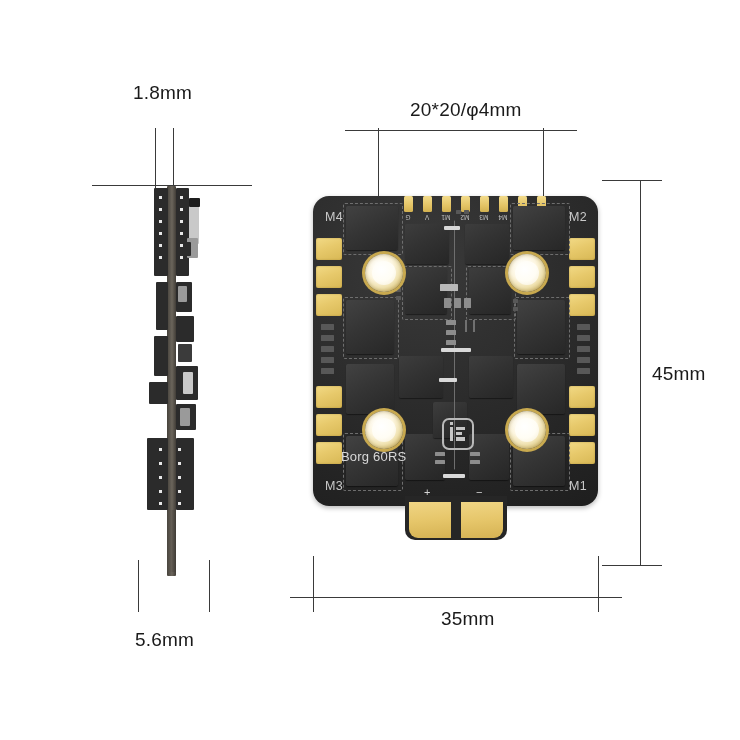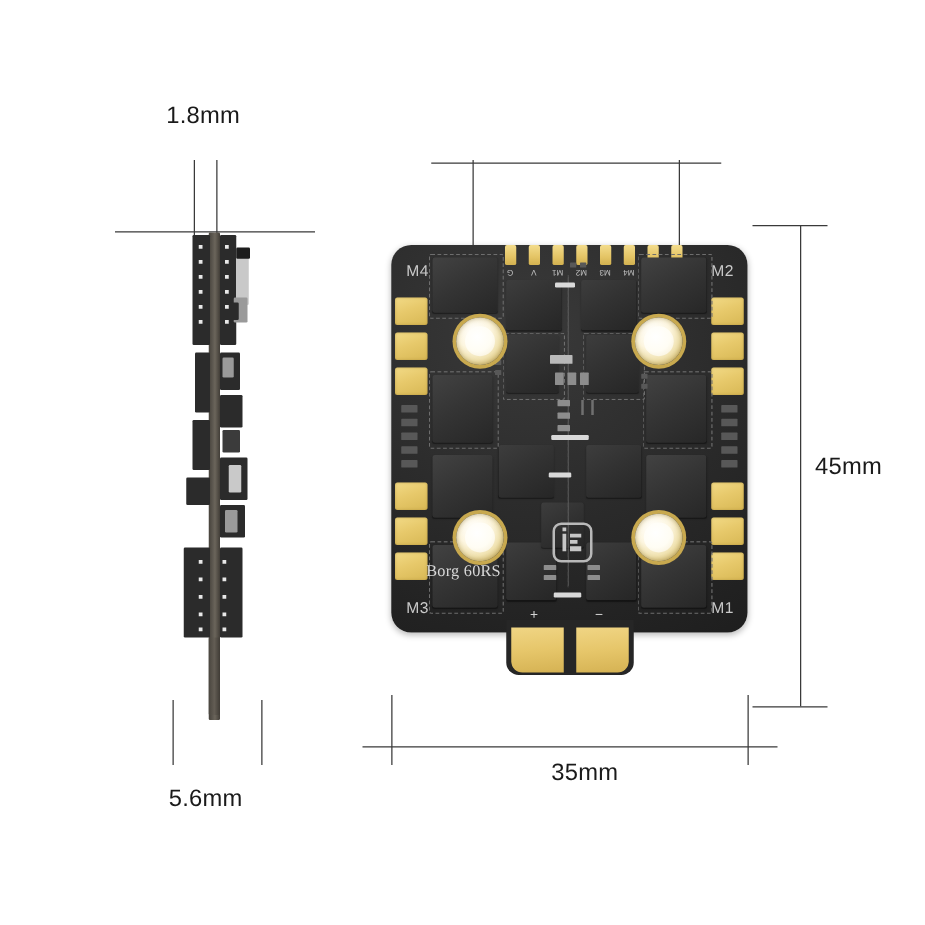--- a/index.html
+++ b/index.html
@@ -46,21 +46,21 @@
       radial-gradient(125% 105% at 38% 22%, #3a3a3a 0%, #2c2c2c 42%, #232323 72%, #1b1b1b 100%);
     border-radius:16px;
     box-shadow:0 2px 5px rgba(0,0,0,.28);
   }
   .corner-label{
     position:absolute;color:#c9c9c9;font-size:12.5px;
     font-family:"Liberation Sans", sans-serif;letter-spacing:.3px;
   }
   .brand{
     position:absolute;color:#d8d8d8;font-size:13px;letter-spacing:.2px;
-    font-family:Liberation Serif, serif;
+    font-family:Liberation Sans, sans-serif;
   }
 
   
   .hole{
     position:absolute;width:38px;height:38px;border-radius:50%;
     background:radial-gradient(circle at 38% 32%, #ffffff 0%, #fdf6e0 38%, #f0e2b0 62%, #d9c177 82%, #b99f52 100%);
     box-shadow:0 0 0 3px #c8a94f, inset 0 0 4px rgba(120,95,30,.5);
   }
   .hole-inner{
     position:absolute;left:7px;top:7px;width:24px;height:24px;border-radius:50%;
@@ -123,20 +123,21 @@
   <div class="dim-line h" style="left:92px;top:185px;width:160px;"></div>
   <div class="dim-label" style="left:133px;top:82px;text-align:right;">1.8mm</div>
 
   <div class="dim-line v" style="left:138px;top:560px;height:52px;"></div>
   <div class="dim-line v" style="left:209px;top:560px;height:52px;"></div>
   <div class="dim-label" style="left:135px;top:629px;">5.6mm</div>
 
   <div class="dim-line v" style="left:378px;top:128px;height:140px;"></div>
   <div class="dim-line v" style="left:543px;top:128px;height:140px;"></div>
   <div class="dim-line h" style="left:345px;top:130px;width:232px;"></div>
+  <div class="dim-label" style="left:410px;top:99px;">20*20/φ4mm</div>
 
   <div class="dim-line h" style="left:602px;top:180px;width:60px;"></div>
   <div class="dim-line h" style="left:602px;top:565px;width:60px;"></div>
   <div class="dim-line v" style="left:640px;top:180px;height:385px;"></div>
   <div class="dim-label" style="left:652px;top:363px;">45mm</div>
 
   <div class="dim-line v" style="left:313px;top:556px;height:56px;"></div>
   <div class="dim-line v" style="left:598px;top:556px;height:56px;"></div>
   <div class="dim-line h" style="left:290px;top:597px;width:332px;"></div>
   <div class="dim-label" style="left:441px;top:608px;">35mm</div>

